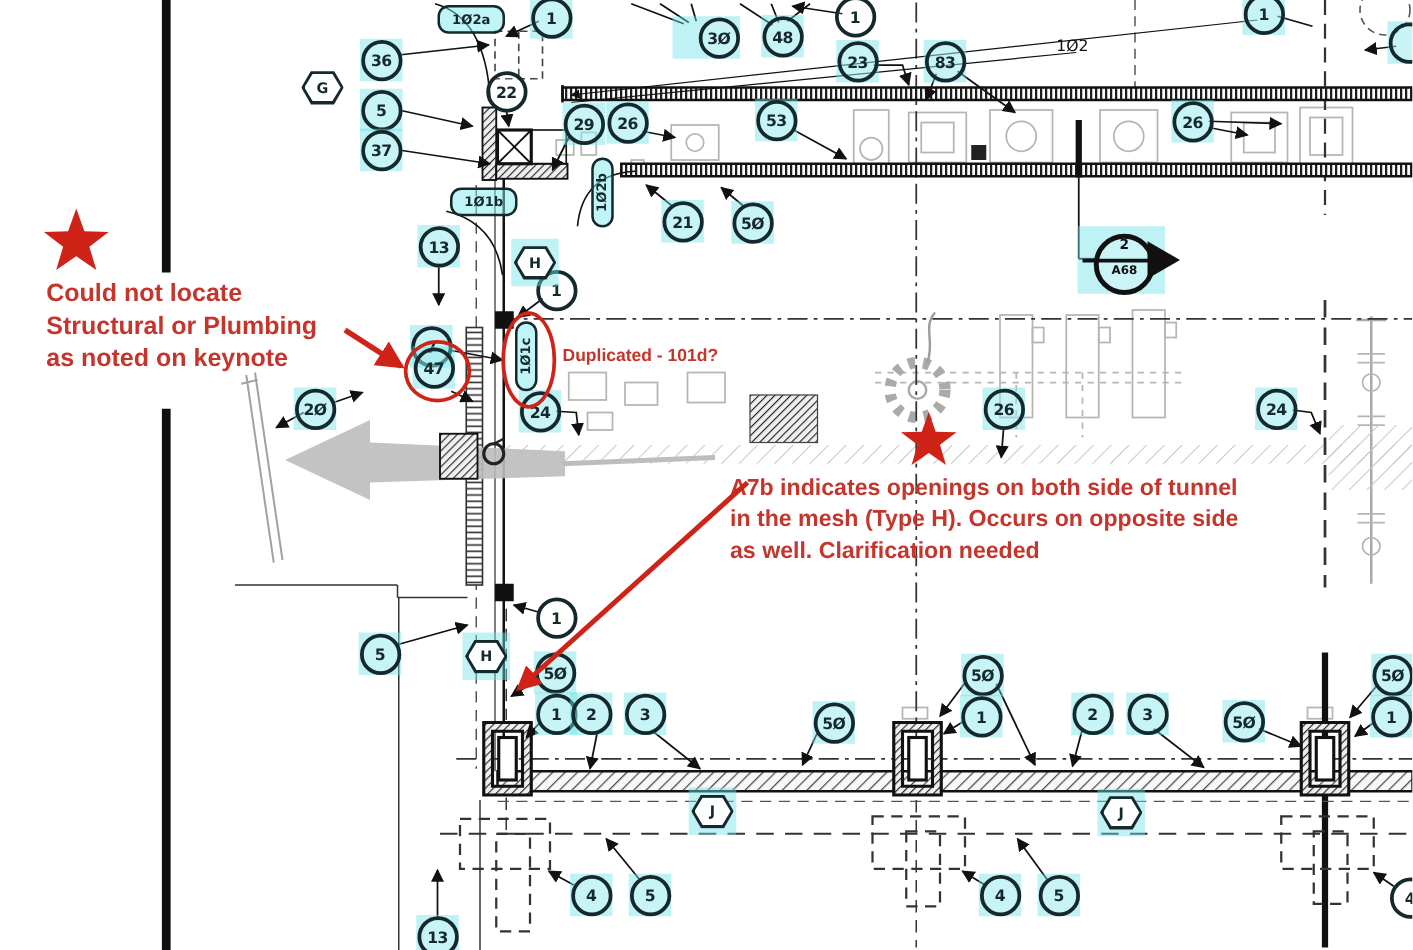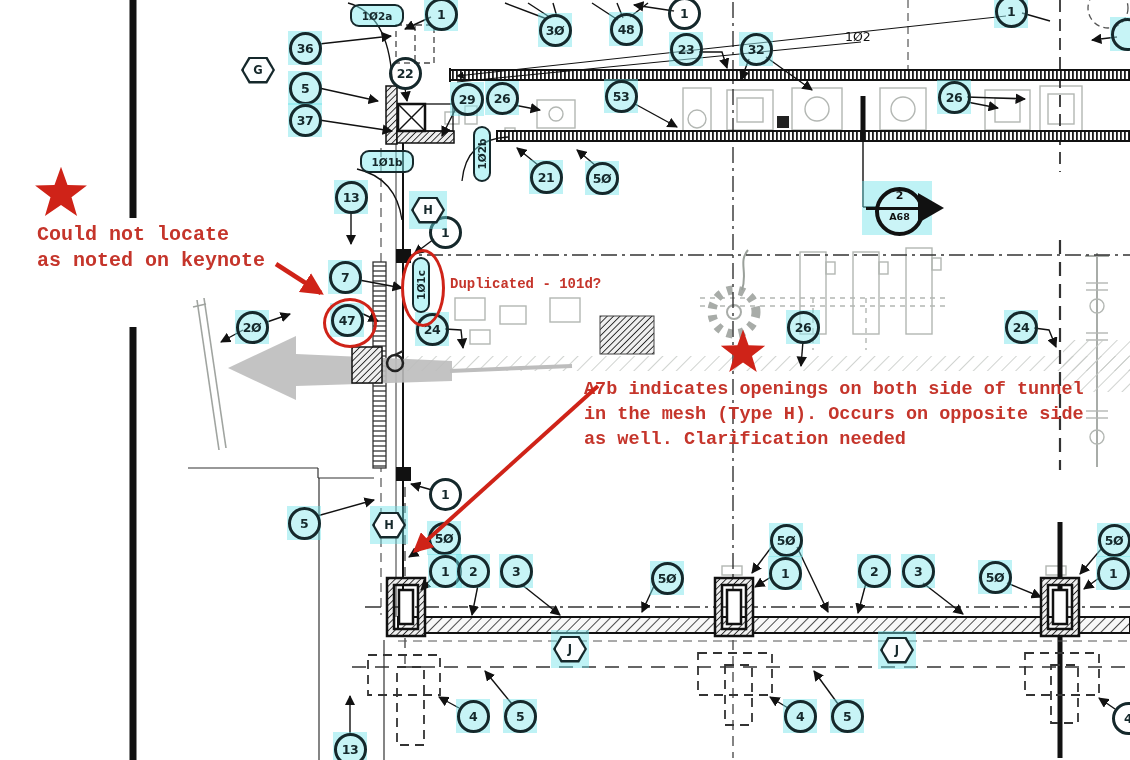--- a/index.html
+++ b/index.html
@@ -31,21 +31,21 @@
   
   .tag{position:absolute;box-sizing:border-box;border:2.5px solid #15282b;
        background:rgba(130,235,240,0.5);display:flex;align-items:center;justify-content:center;
        font-size:10.5px;font-weight:600;color:#15282b;}
   .tag-h{height:23px;border-radius:9px;padding:0 4px;}
   .tag-v{width:18px;border-radius:9px;}
   .tag-v span{transform:rotate(-90deg);white-space:nowrap;display:block;}
 
   .red-oval{position:absolute;border:3.5px solid #cf2318;border-radius:50%;pointer-events:none;}
 
-  .note{position:absolute;color:#c5352b;font-weight:bold;font-family:Liberation Mono, monospace;z-index:25;}
+  .note{position:absolute;color:#c5352b;font-weight:bold;font-family:Liberation Sans, sans-serif;z-index:25;}
 
   #above-block{position:absolute;left:217px;top:33px;width:72px;height:52px;
                background:rgba(110,226,232,0.45);z-index:9;}
   #above-label{text-align:center;font-size:11px;font-weight:600;letter-spacing:1px;margin-top:4px;color:#15282b;}
 
   #room-block{position:absolute;left:845px;top:26px;z-index:20;}
   #room-title{font-size:16px;font-weight:bold;letter-spacing:1px;border-bottom:3px solid #111;
               padding-bottom:2px;color:#121212;}
   #room-number{font-size:12.5px;margin-top:3px;color:#121212;}
 
@@ -300,34 +300,34 @@
     <line x1="350" y1="735" x2="350" y2="696" marker-end="url(#ah)"></line>
     <line x1="1006" y1="16" x2="457" y2="76" stroke-width="1" marker-end="url(#ah)"></line>
     <line x1="457" y1="82" x2="861" y2="42" stroke-width="1"></line>
   </g>
 </svg>
 
 <div id="callout-layer">
       <div class="c-wrap hl-sq" style="left: 424px; top: -3px;">
         <div class="circ">1</div>
       </div>
-      <div class="c-wrap hl-sq" style="left: 538px; top: 13px;">
+      <div class="c-wrap hl-sq" style="left: 538px; top: 13px; padding-left: 20px;">
         <div class="circ">3Ø</div>
       </div>
       <div class="c-wrap hl-sq" style="left: 609px; top: 12px;">
         <div class="circ">48</div>
       </div>
       <div class="c-wrap" style="left: 667px; top: -4px;">
         <div class="circ">1</div>
       </div>
       <div class="c-wrap hl-sq" style="left: 669px; top: 32px;">
         <div class="circ">23</div>
       </div>
       <div class="c-wrap hl-sq" style="left: 739px; top: 32px;">
-        <div class="circ">32</div>
+        <div class="circ">83</div>
       </div>
       <div class="c-wrap hl-sq" style="left: 937px; top: 80px;">
         <div class="circ">26</div>
       </div>
       <div class="c-wrap hl-sq" style="left: 994px; top: -6px;">
         <div class="circ">1</div>
       </div>
       <div class="c-wrap hl-sq" style="left: 1110px; top: 17px;">
         <div class="circ"></div>
       </div>
@@ -360,21 +360,21 @@
       </div>
       <div class="c-wrap hl-sq" style="left: 334px; top: 180px;">
         <div class="circ">13</div>
       </div>
       <div class="c-wrap" style="left: 428px; top: 215px;">
         <div class="circ">1</div>
       </div>
       <div class="c-wrap hl-sq" style="left: 328px; top: 260px;">
         <div class="circ">7</div>
       </div>
-      <div class="c-wrap hl-sq" style="left: 330px; top: 303px;">
+      <div class="c-wrap hl-sq" style="left: 330px; top: 277px;">
         <div class="circ">47</div>
         <div class="red-oval" style="left: -7px; top: -5px; width: 48px; height: 44px;"></div>
       </div>
       <div class="c-wrap hl-sq" style="left: 235px; top: 310px;">
         <div class="circ">2Ø</div>
       </div>
       <div class="c-wrap hl-sq" style="left: 415px; top: 312px;">
         <div class="circ">24</div>
       </div>
       <div class="c-wrap hl-sq" style="left: 786px; top: 310px;">
@@ -508,20 +508,21 @@
         <polygon points="0,-26 6.2,-8.5 24.7,-8 10,3.2 15.3,21 0,10.5 -15.3,21 -10,3.2 -24.7,-8 -6.2,-8.5" transform="translate(61,194) scale(1.05)" fill="#cf2318"></polygon>
         <polygon points="0,-26 6.2,-8.5 24.7,-8 10,3.2 15.3,21 0,10.5 -15.3,21 -10,3.2 -24.7,-8 -6.2,-8.5" transform="translate(743,353) scale(0.9)" fill="#cf2318"></polygon>
       </g>
   <line x1="276" y1="264" x2="321" y2="293" stroke="#cf2318" stroke-width="4.5" marker-end="url(#rah)"></line>
   <line x1="598" y1="386" x2="415" y2="551" stroke="#cf2318" stroke-width="4" marker-end="url(#rah)"></line>
 </svg>
 
 <div id="notes-layer">
       <div class="note" style="left: 37px; top: 222px; font-size: 20px; line-height: 26px;">
         <div>Could not locate</div>
+        <div>Structural or Plumbing</div>
         <div>as noted on keynote</div>
       </div>
       <div class="note" style="left: 450px; top: 272px; font-size: 14px; line-height: 24px;">
         <div>Duplicated - 101d?</div>
       </div>
       <div class="note" style="left: 584px; top: 377px; font-size: 18.5px; line-height: 25px;">
         <div>A7b indicates openings on both side of tunnel</div>
         <div>in the mesh (Type H). Occurs on opposite side</div>
         <div>as well. Clarification needed</div>
       </div>

